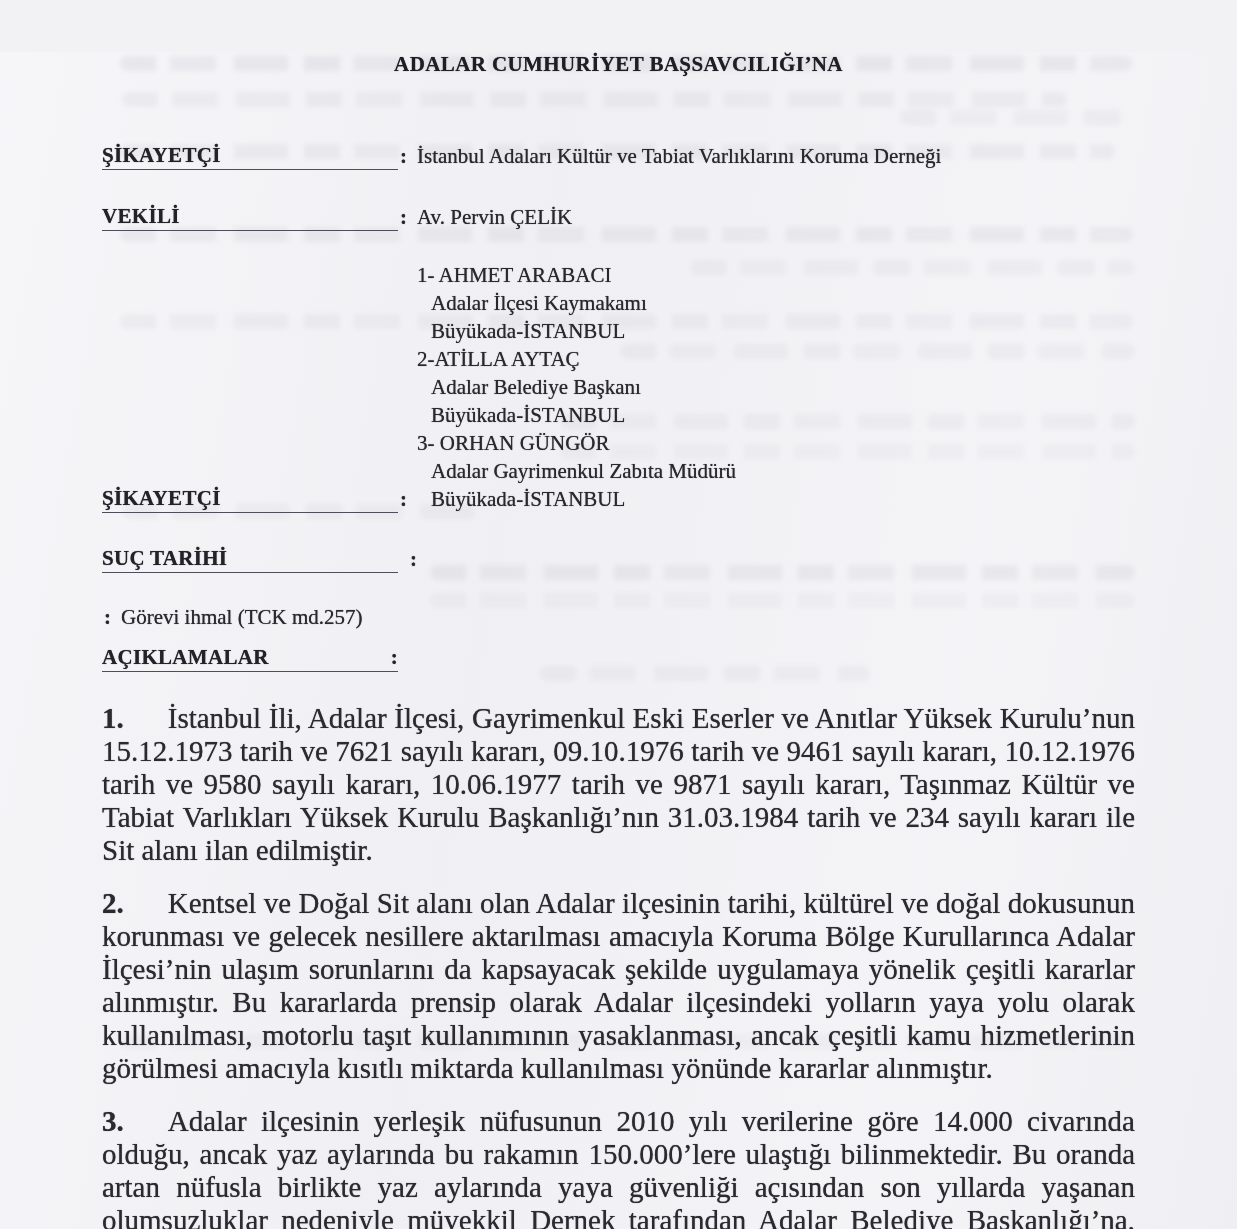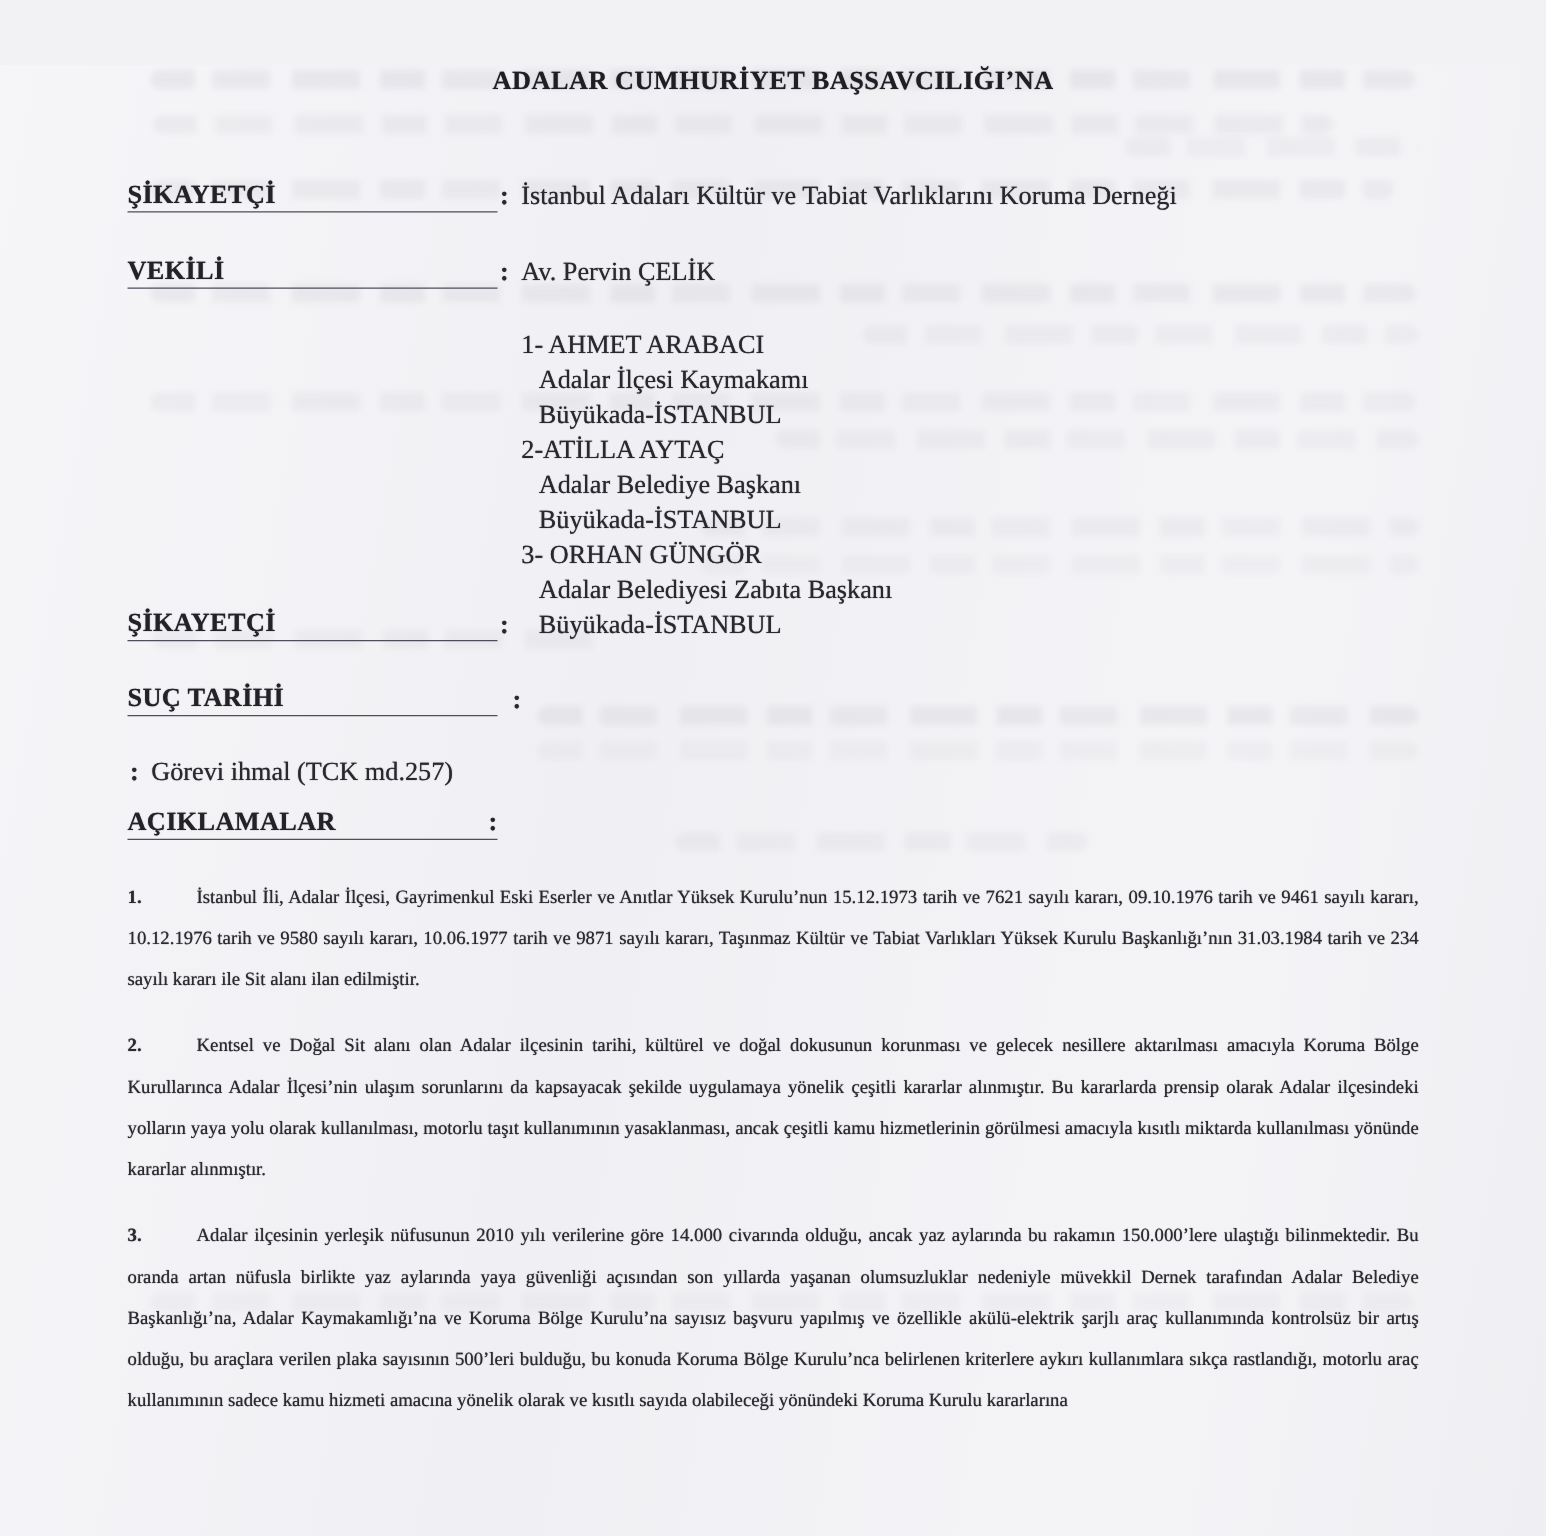--- a/index.html
+++ b/index.html
@@ -68,21 +68,21 @@
   .suspect-detail {
     display: flex;
     justify-content: space-between;
     padding-left: 14px;
     padding-right: 30px;
     flex-direction: column;
   }
   .paras { margin-top: 0; }
   .para {
     margin: 20px 0 0 0;
-    font-size: 15px;
+    font-size: 29px;
     line-height: 33px;
     text-align: justify;
     color: #2a2a30;
   }
   .para.first { margin-top: 30px; }
   .pnum { font-weight: bold; }
   .pgap { display: inline-block; width: 44px; }
 </style>
 </head>
 <body>
@@ -138,21 +138,21 @@
             <span>Adalar İlçesi Kaymakamı</span>
             <span>Büyükada-İSTANBUL</span>
           </div>
           <div class="vline">2-ATİLLA AYTAÇ</div>
           <div class="vline suspect-detail">
             <span>Adalar Belediye Başkanı</span>
             <span>Büyükada-İSTANBUL</span>
           </div>
           <div class="vline">3- ORHAN GÜNGÖR</div>
           <div class="vline suspect-detail">
-            <span>Adalar Belediyesi Zabıta Başkanı</span>
+            <span>Adalar Gayrimenkul Zabıta Müdürü</span>
             <span>Büyükada-İSTANBUL</span>
           </div>
         </div>
       </div>
 
       <div class="field f-suctarihi">
         <span class="label-cell">SUÇ TARİHİ</span>
         <span class="colon">:</span>
       </div>
 

